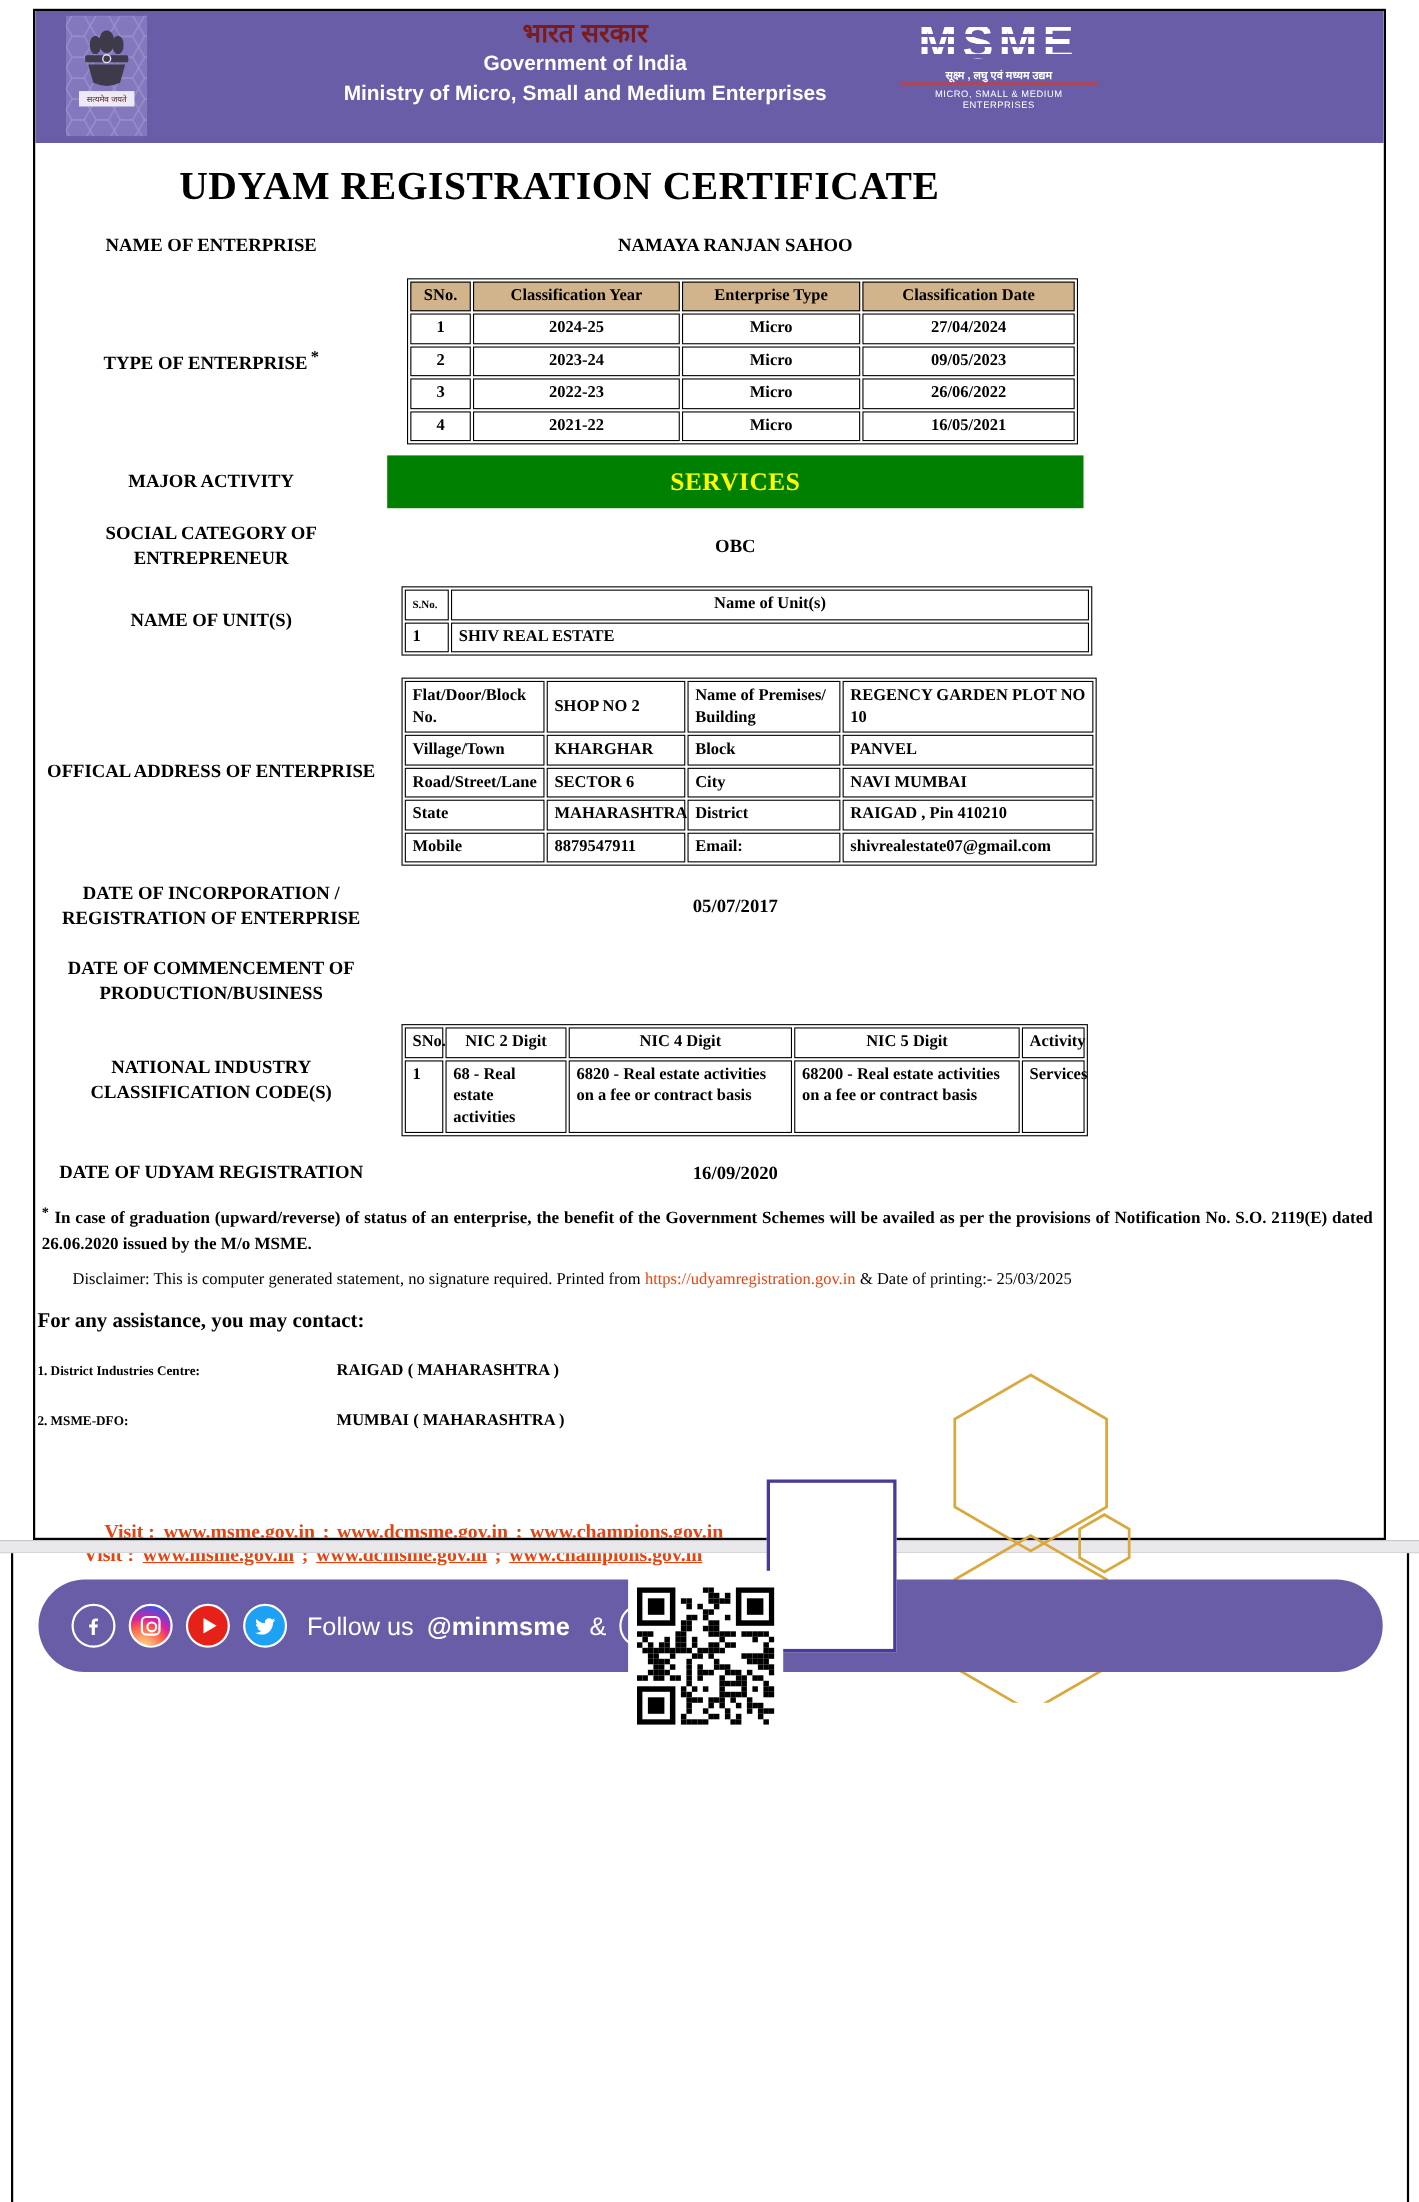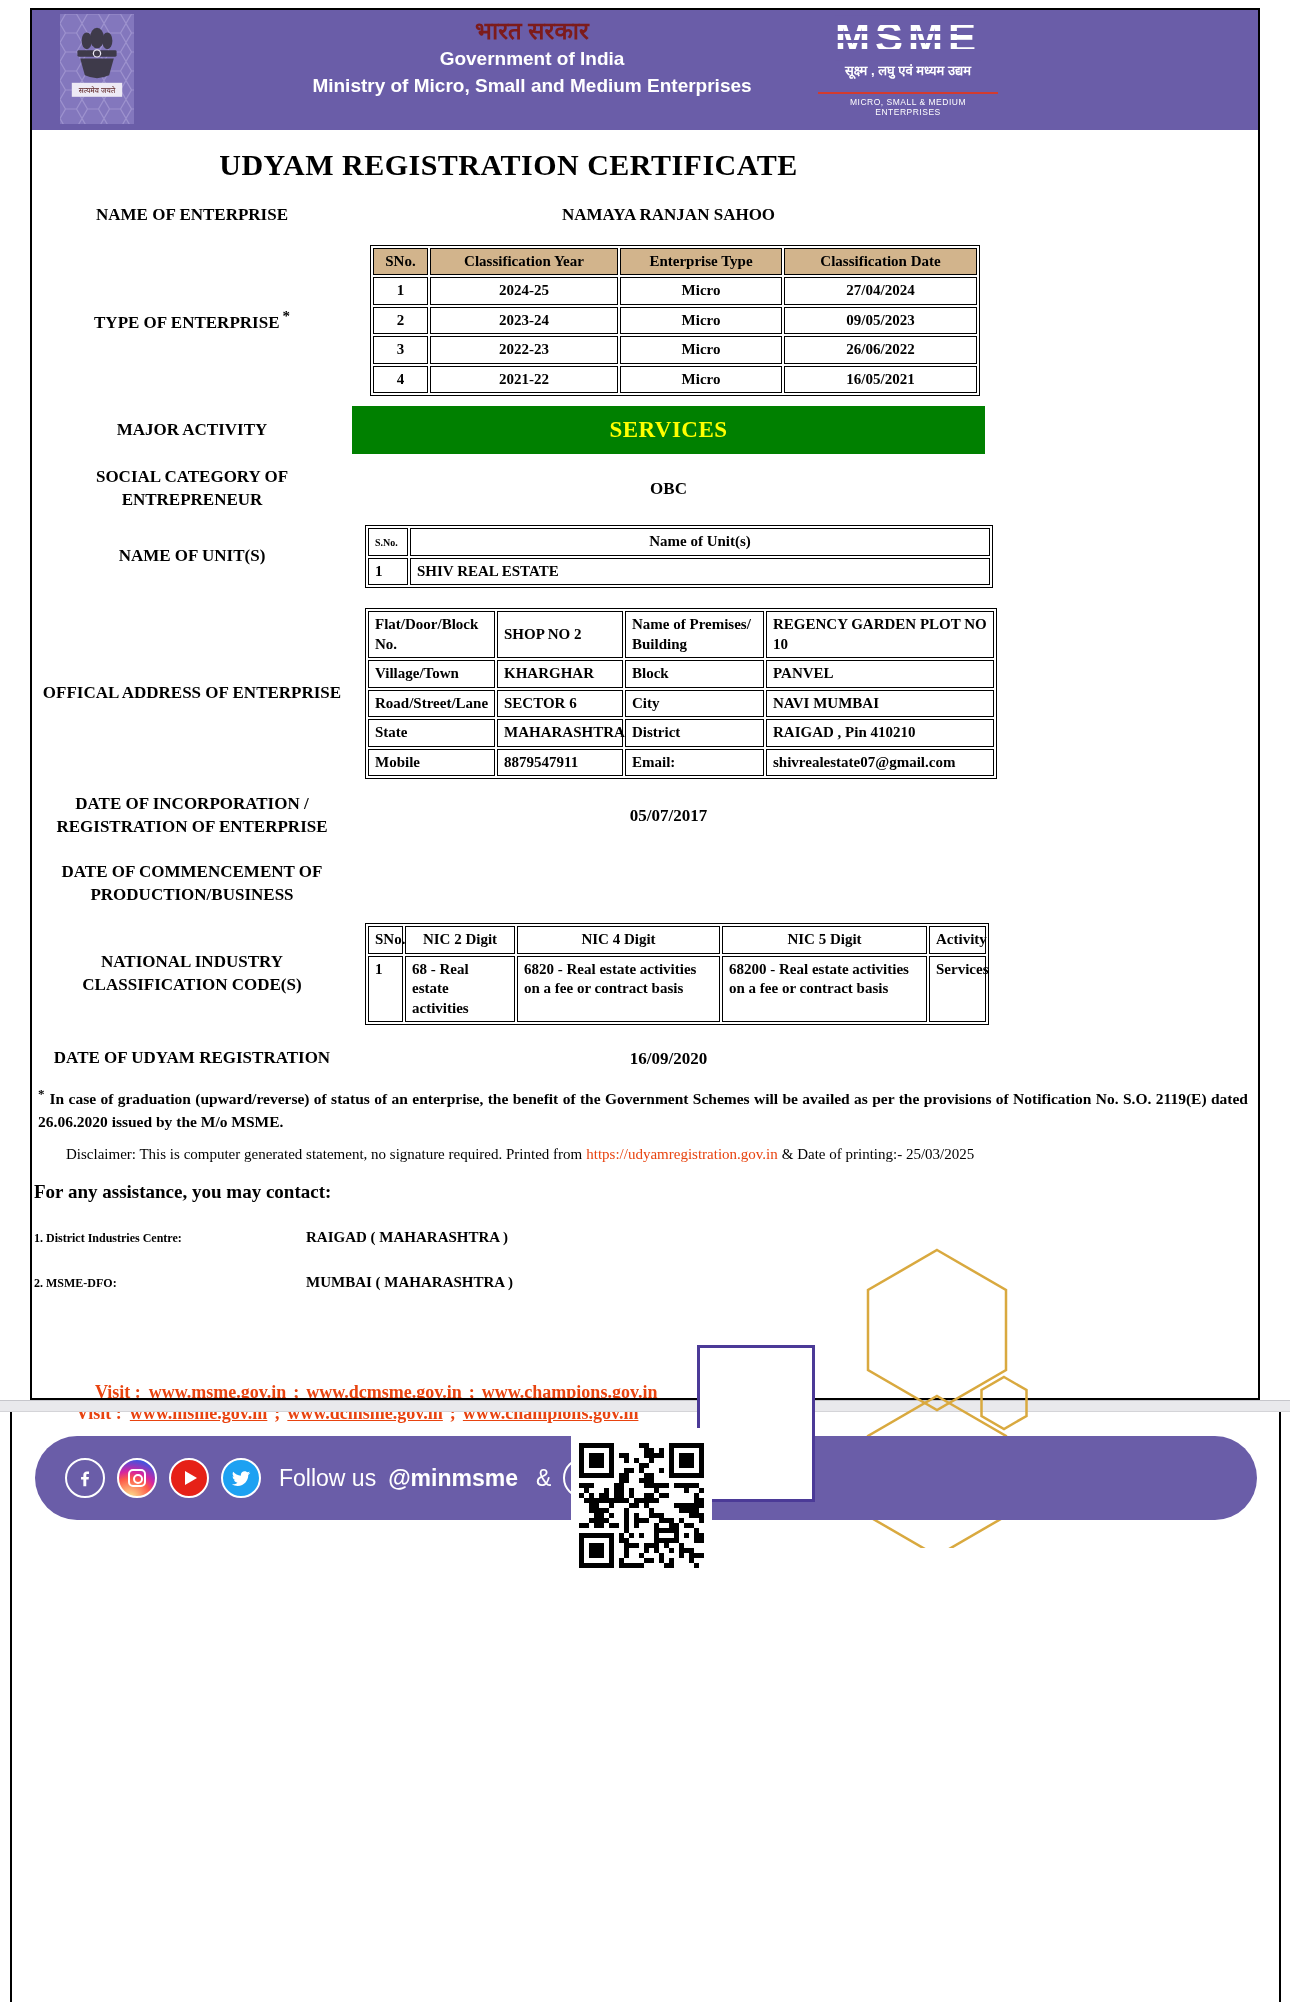--- a/index.html
+++ b/index.html
@@ -28,25 +28,25 @@
   .bc-en-min { font-size: 19px; font-weight: bold; color: #fff; margin-top: 5px; }
   .msme-logo { position: absolute; left: 786px; top: 6px; width: 180px; text-align: center; }
   .msme-word {
     position: relative; display: inline-block; font-weight: bold; font-size: 42px;
     letter-spacing: 5px; color: #fff; line-height: 44px; transform: scaleY(1.02);
   }
   .msme-word::after {
     content: ""; position: absolute; inset: 0;
     background: repeating-linear-gradient(to bottom, transparent 0 6px, var(--header-purple) 6px 9px);
   }
-  .msme-sub-hi { font-size: 13px; font-weight: bold; color: #fff; margin-top: 1px; padding-bottom: 13px; border-bottom: 2px solid #D23B2F; text-align: center; }
+  .msme-sub-hi { font-size: 10px; font-weight: bold; color: #fff; margin-top: 1px; padding-bottom: 0; border-bottom: 2px solid #D23B2F; text-align: center; }
   .msme-sub-en { font-size: 8.5px; color: #fff; letter-spacing: .5px; margin-top: 3px; }
   
   .content { width: 953px; }
-  .cert-title { margin-top: 18px; text-align: center; font-size: 30px; font-weight: bold; letter-spacing: .5px; }
+  .cert-title { margin-top: 18px; text-align: center; font-size: 36px; font-weight: bold; letter-spacing: .5px; }
   .row { display: flex; align-items: center; }
   .col-label { width: 320px; display: flex; justify-content: center; }
   .lbl { max-width: 310px; text-align: center; font-weight: bold; font-size: 17px; line-height: 1.35; }
   .col-value { width: 633px; display: flex; flex-direction: column; justify-content: center; }
   .val { text-align: center; font-weight: bold; font-size: 17px; }
   .val-lg { font-size: 18px; }
   .star { font-size: 15px; margin-left: 3px; }
   .r-urn { margin-top: 36px; } .r-name { margin-top: 22px; } .r-type { margin-top: 18px; }
   .r-activity { margin-top: 10px; } .r-social { margin-top: 12px; } .r-units { margin-top: 13px; }
   .r-addr { margin-top: 20px; } .r-incorp { margin-top: 14px; } .r-commence { margin-top: 22px; }

